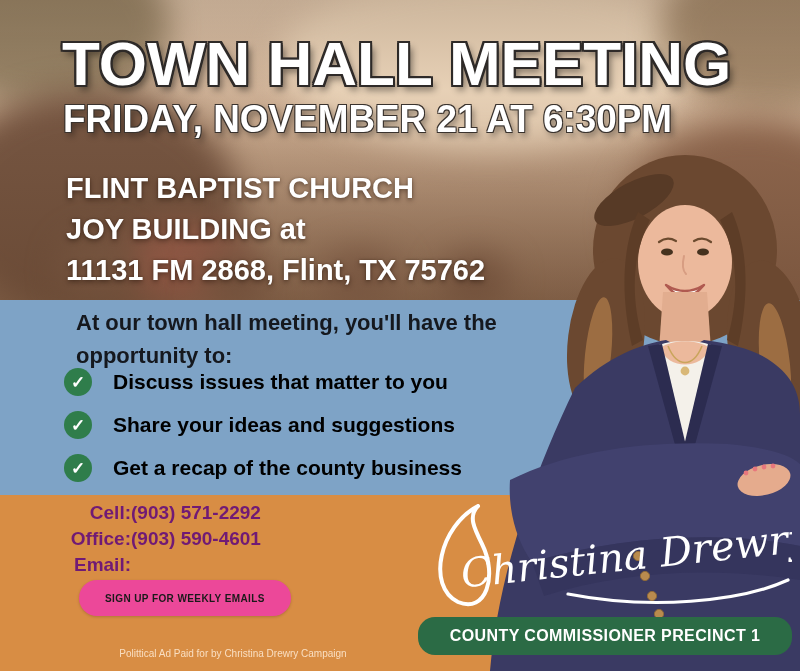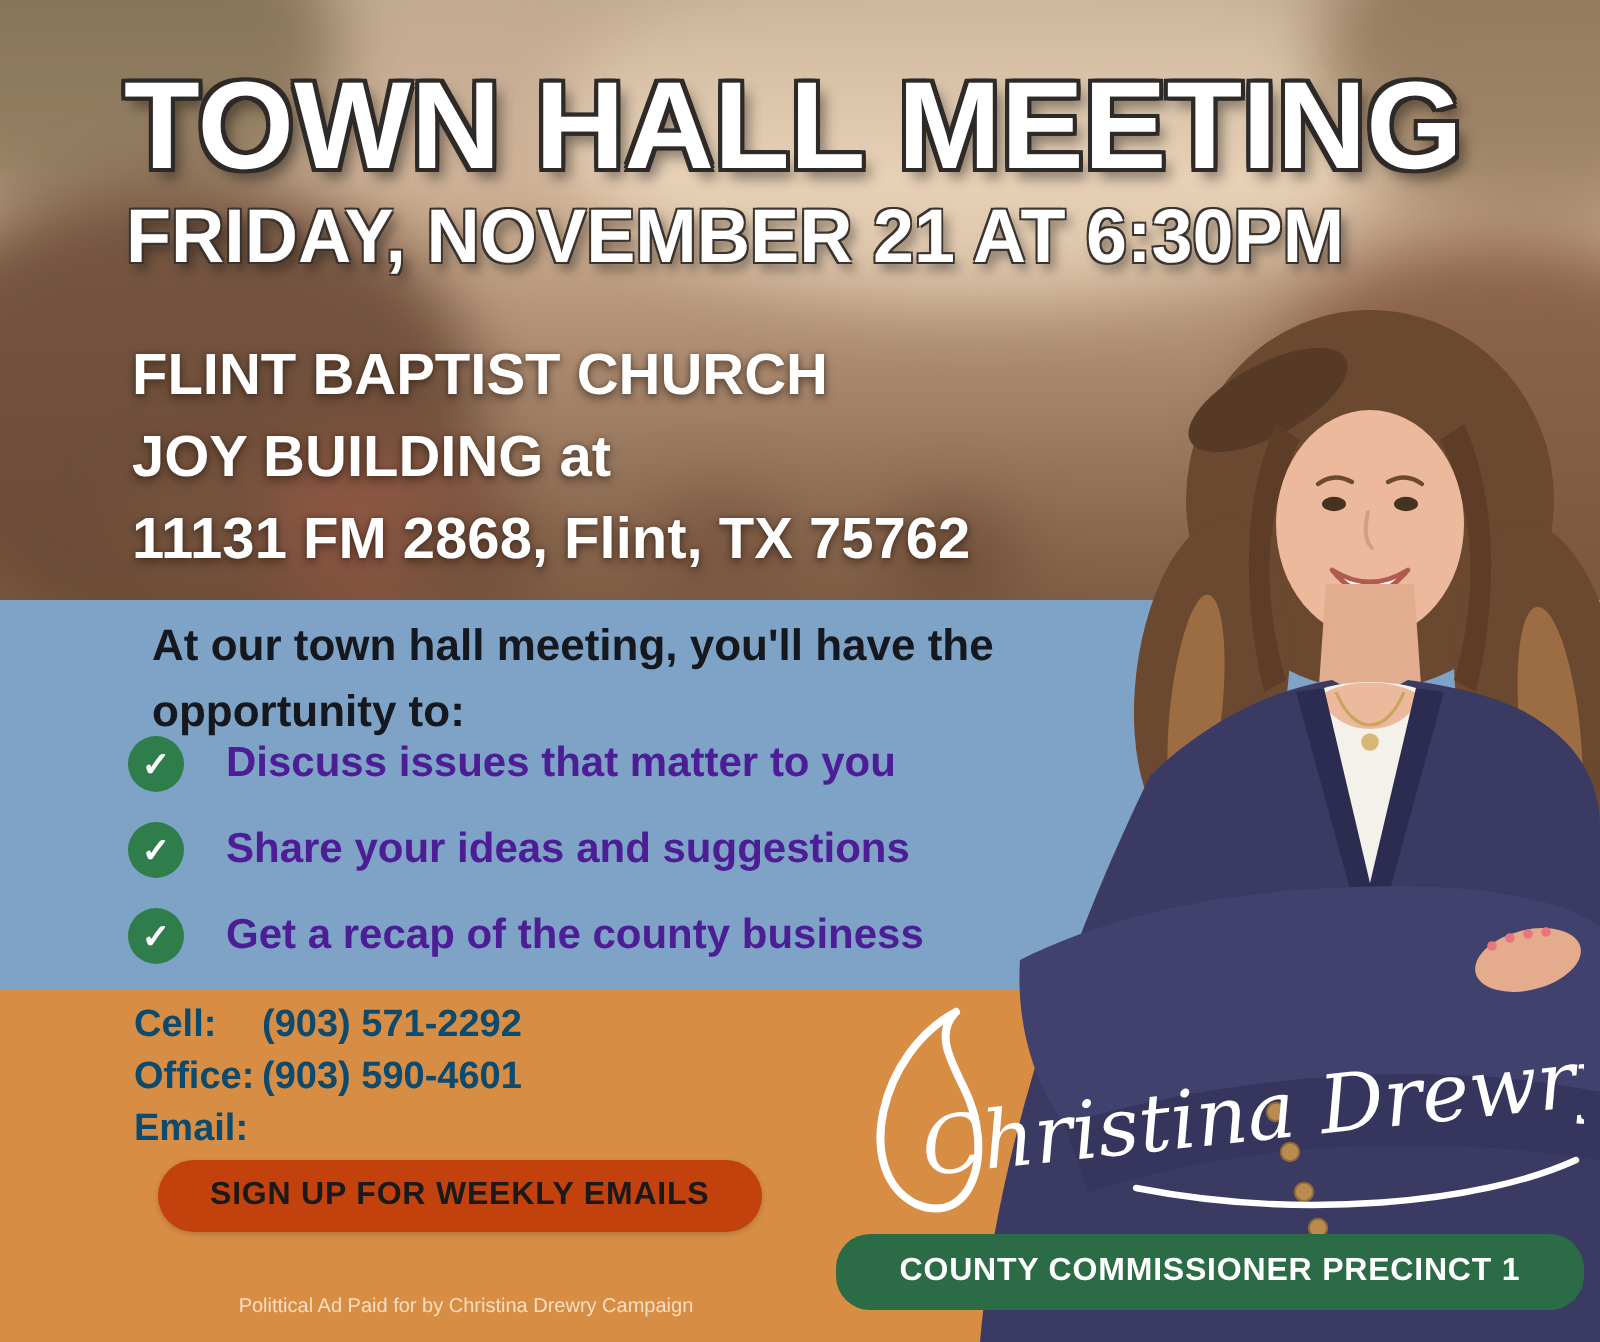--- a/index.html
+++ b/index.html
@@ -31,29 +31,29 @@
   .venue{position:absolute;left:66px;top:168px;z-index:5;color:#fff;font-size:29px;font-weight:bold;
     line-height:41px;text-shadow:0 2px 5px rgba(40,22,12,.55),0 0 2px rgba(40,22,12,.35);white-space:nowrap;}
 
   
   .intro{position:absolute;left:76px;top:306px;width:470px;z-index:5;color:#15181e;
     font-size:22px;font-weight:600;line-height:33px;}
   .checklist{position:absolute;left:64px;top:368px;z-index:5;}
   .check-row{display:flex;align-items:center;height:28px;margin-bottom:15px;}
   .check-circle{width:28px;height:28px;border-radius:50%;background:var(--check_green,#2f7d4b);
     color:#fff;display:flex;align-items:center;justify-content:center;font-size:17px;font-weight:bold;flex:0 0 28px;}
-  .check-label{margin-left:21px;color:#4c1d95;font-size:21px;font-weight:600;white-space:nowrap;}
+  .check-label{margin-left:21px;color:#000000;font-size:21px;font-weight:600;white-space:nowrap;}
 
   
-  .contact{position:absolute;left:67px;top:500px;z-index:5;color:#0c4a6e;font-size:19px;font-weight:bold;line-height:26px;}
+  .contact{position:absolute;left:67px;top:500px;z-index:5;color:#701a75;font-size:19px;font-weight:bold;line-height:26px;text-align:right;}
   .contact-row{display:flex;}
   .contact-label{width:64px;flex:0 0 64px;}
-  .signup-btn{position:absolute;left:79px;top:580px;z-index:5;background:#c2410c;border:none;cursor:pointer;
+  .signup-btn{position:absolute;left:79px;top:580px;z-index:5;background:#ec4899;border:none;cursor:pointer;
     height:36px;padding:0 26px;border-radius:20px;color:#1a1a1a;font-family:"Liberation Sans",sans-serif;
-    font-size:16px;font-weight:bold;letter-spacing:.4px;box-shadow:0 1px 3px rgba(0,0,0,.18);}
+    font-size:10px;font-weight:bold;letter-spacing:.4px;box-shadow:0 1px 3px rgba(0,0,0,.18);}
   .web-row{position:absolute;left:12px;top:614px;z-index:5;display:flex;align-items:center;cursor:pointer;}
   .globe-box{width:42px;height:42px;background:#fff;border-radius:10px;display:flex;align-items:center;justify-content:center;}
   .web-url{margin-left:9px;color:#fff;font-size:21px;letter-spacing:.2px;white-space:nowrap;}
   .disclaimer{position:absolute;left:58px;top:648px;width:350px;z-index:5;text-align:center;
     color:rgba(255,236,215,.85);font-size:10px;}
 
   
   .green-sliver{position:absolute;left:505px;top:596px;width:150px;height:30px;border-radius:10px;
     background:var(--badge_green,#2b6b45);z-index:2;}
   .portrait{position:absolute;left:470px;top:150px;width:330px;height:521px;z-index:3;}

